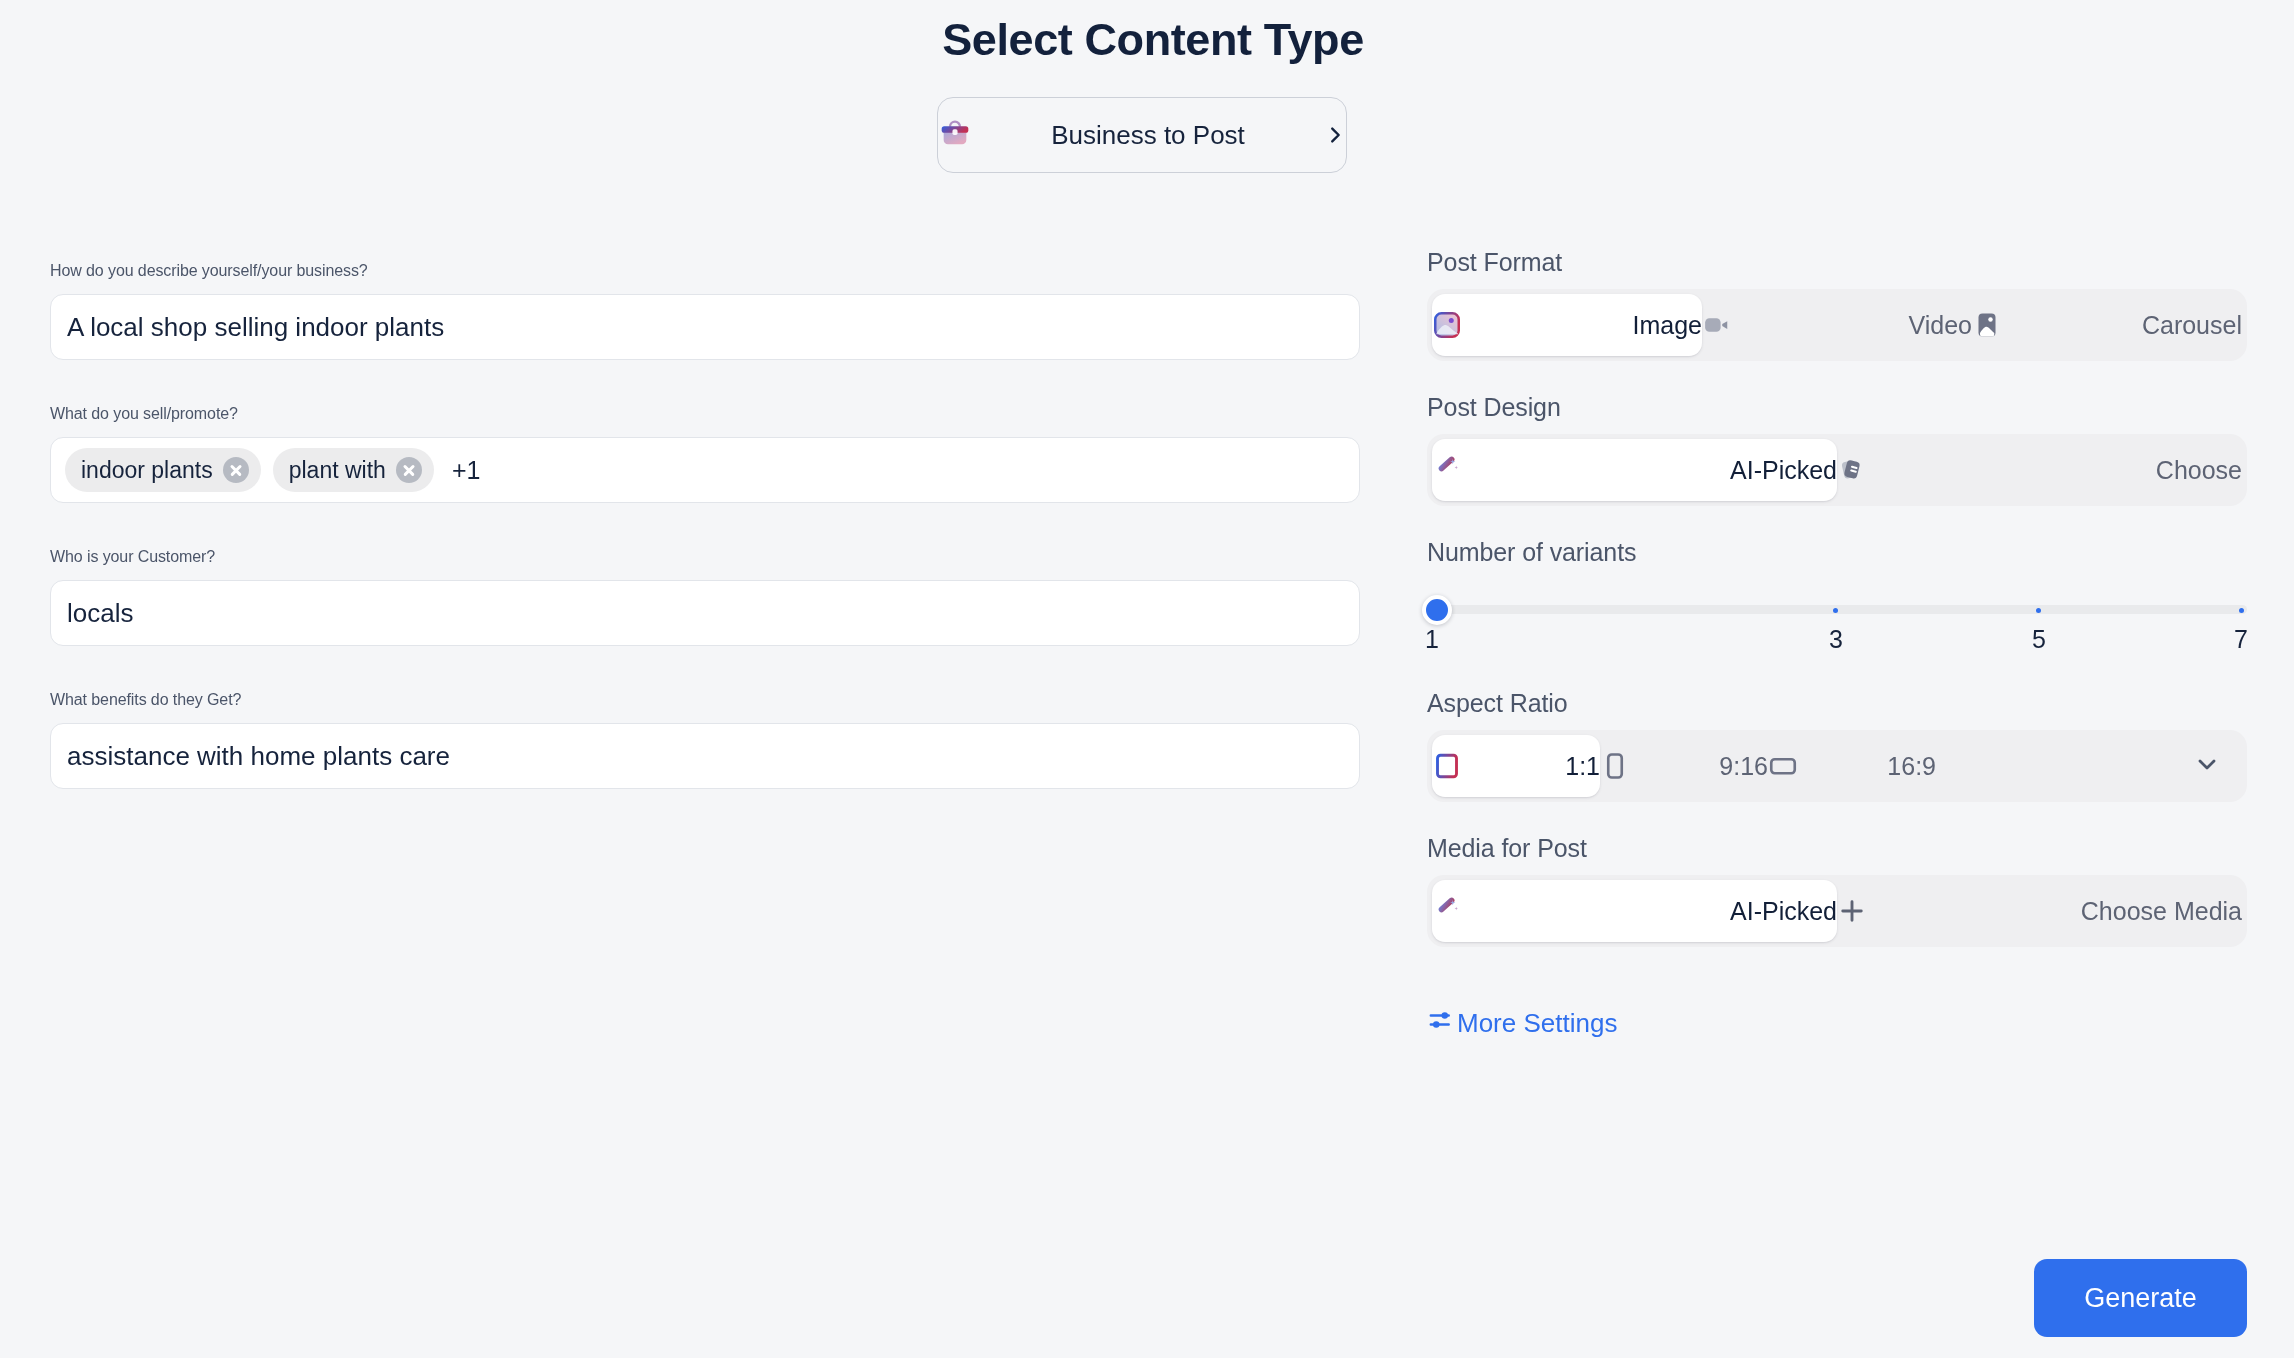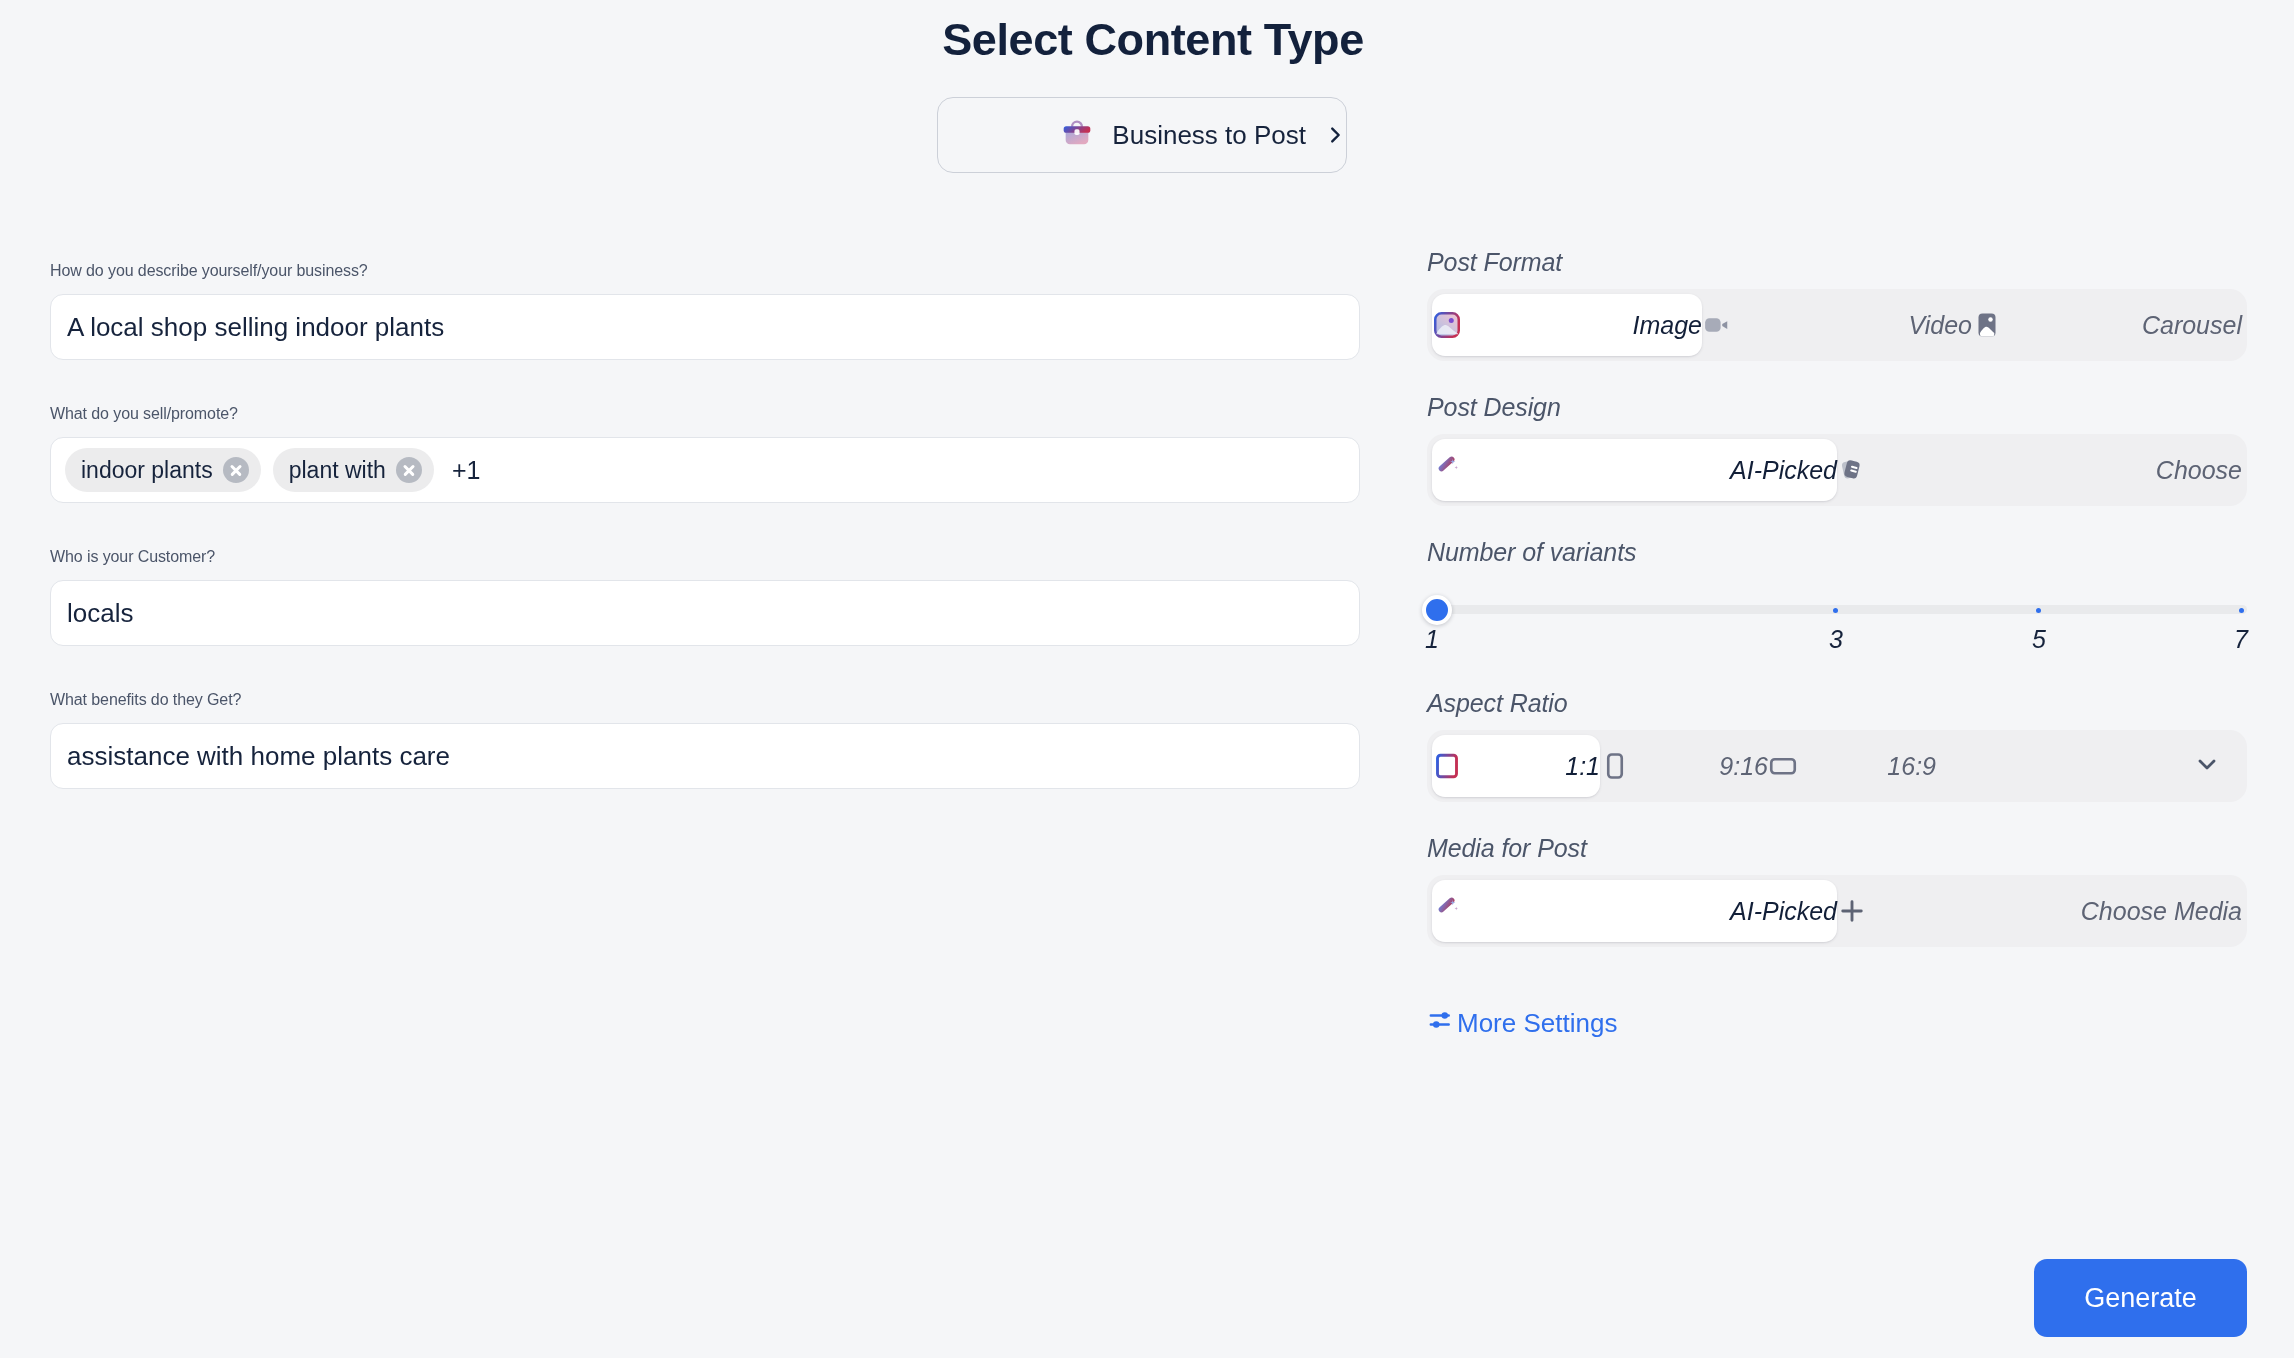--- a/index.html
+++ b/index.html
@@ -19,21 +19,21 @@
     font-size: 45px; font-weight: 700; letter-spacing: -0.4px;
     color: #13213c;
     padding-left: 12px;
   }
   .biz-pill {
     position: absolute; left: 937px; top: 97px;
     width: 410px; height: 76px;
     background: #f5f6f8;
     border: 1.5px solid #ccd0d8;
     border-radius: 16px;
-    display: flex; align-items: center; justify-content: flex-end; gap: 18px;
+    display: flex; align-items: center; justify-content: space-between; gap: 18px;
     cursor: pointer;
   }
   .biz-pill .label { font-size: 26px; font-weight: 500; color: #16233c; }
   .chev-right { width: 22px; height: 22px; display:block; }
 
   
   .left-col { position: absolute; left: 50px; top: 262px; width: 1310px; }
   .field { margin-bottom: 45px; }
   .field-label {
     font-size: 16px; color: #4b5569; font-weight: 400;
@@ -68,21 +68,21 @@
   }
   .chip-x::before { transform: rotate(45deg); }
   .chip-x::after  { transform: rotate(-45deg); }
   .chip-more { font-size: 25px; color: #16233c; margin-left: 6px; }
 
   
   .right-col { position: absolute; left: 1427px; top: 248px; width: 820px; }
   .sec-label {
     font-size: 25px; color: #4b5569; margin-bottom: 12px; letter-spacing: -0.1px;
   }
-  .section { margin-bottom: 32px; font-style: italic; }
+  .section { margin-bottom: 32px; }
 
   .seg {
     width: 820px; height: 72px;
     background: #efeff1; border-radius: 17px;
     display: flex; align-items: center; padding: 5px;
     position: relative;
   }
   .seg-item {
     flex: 1; height: 62px;
     display: flex; align-items: center; justify-content: space-between; gap: 14px;

